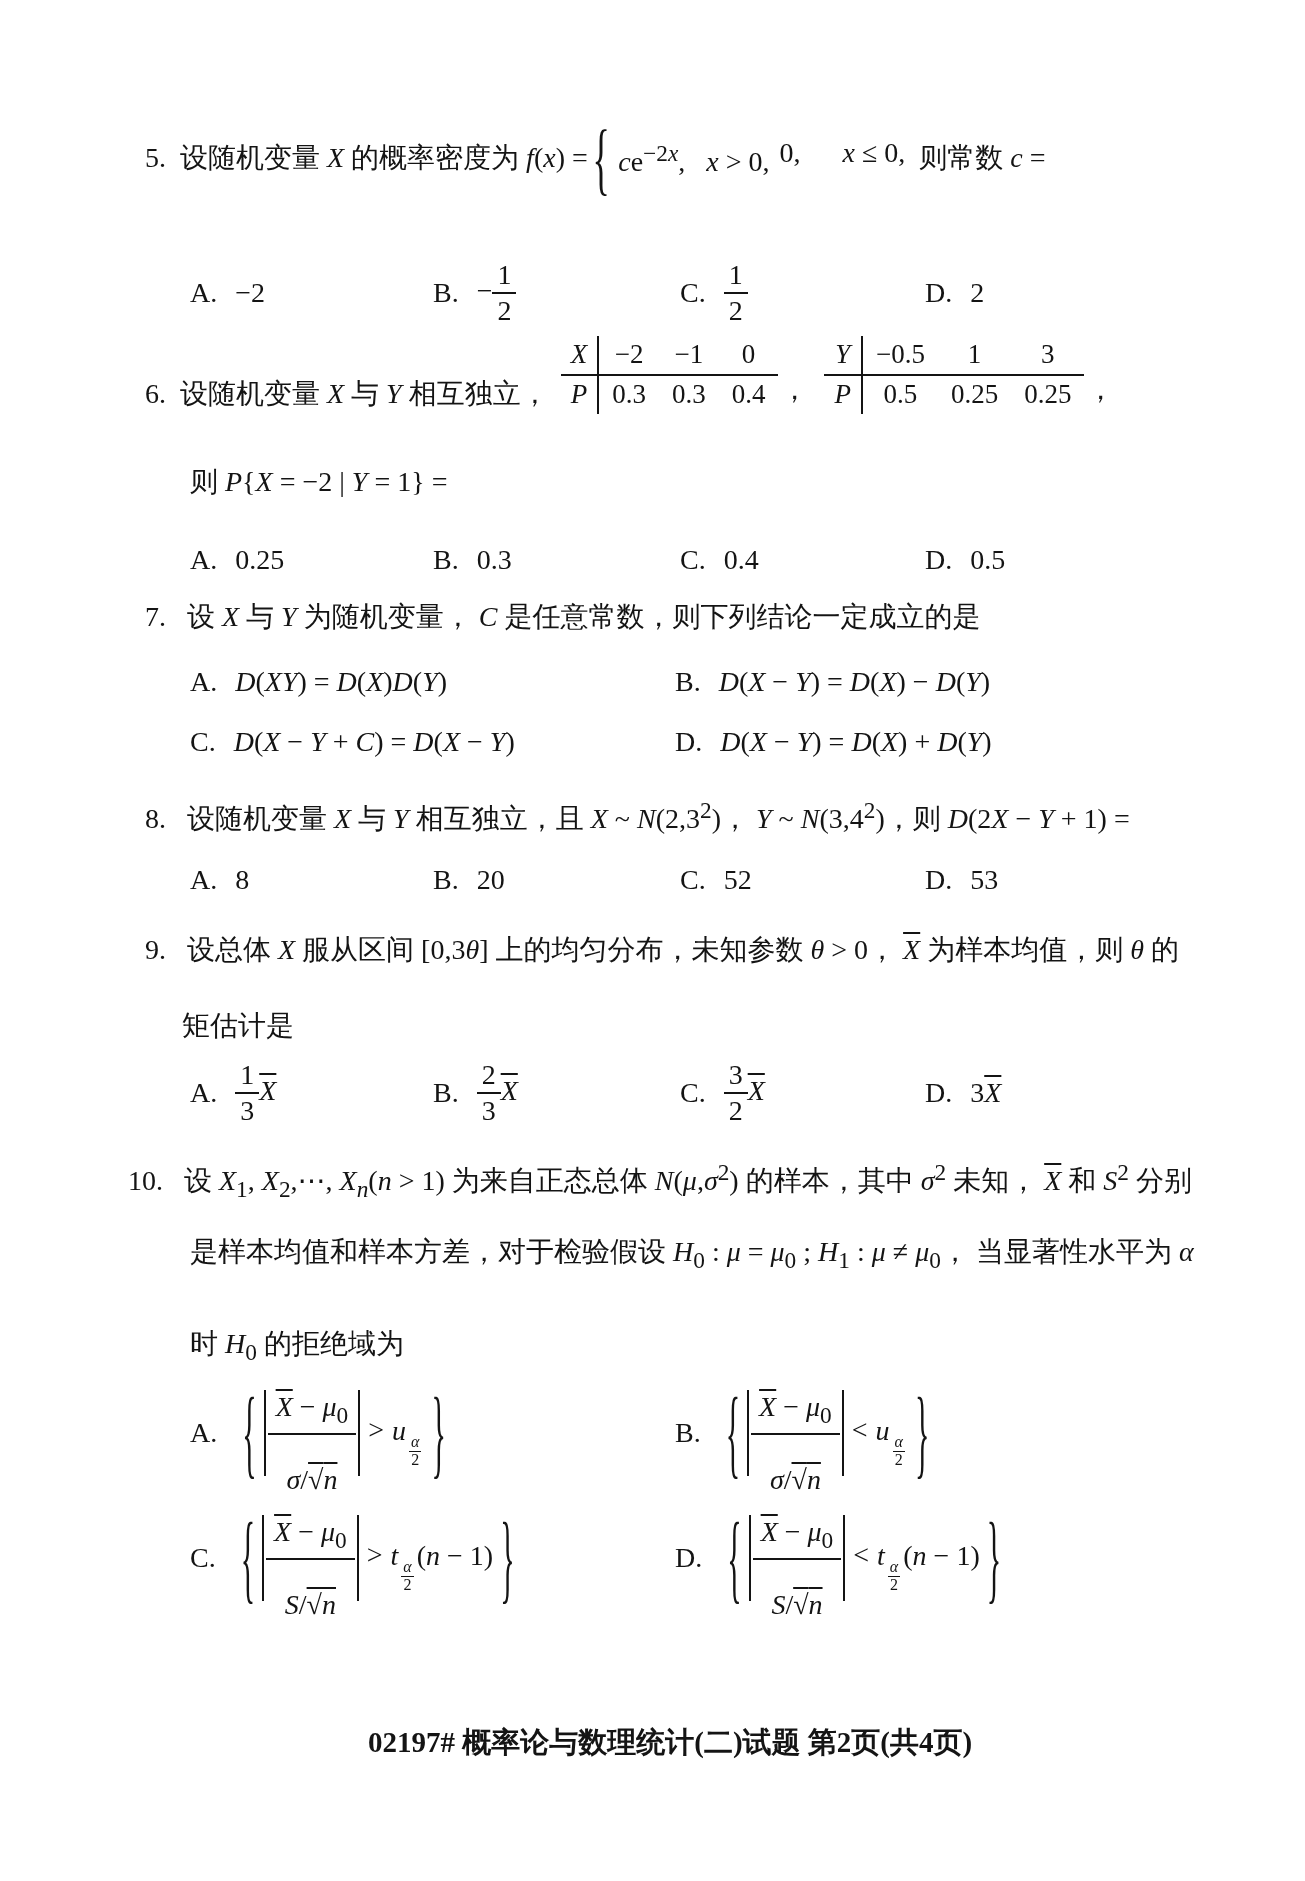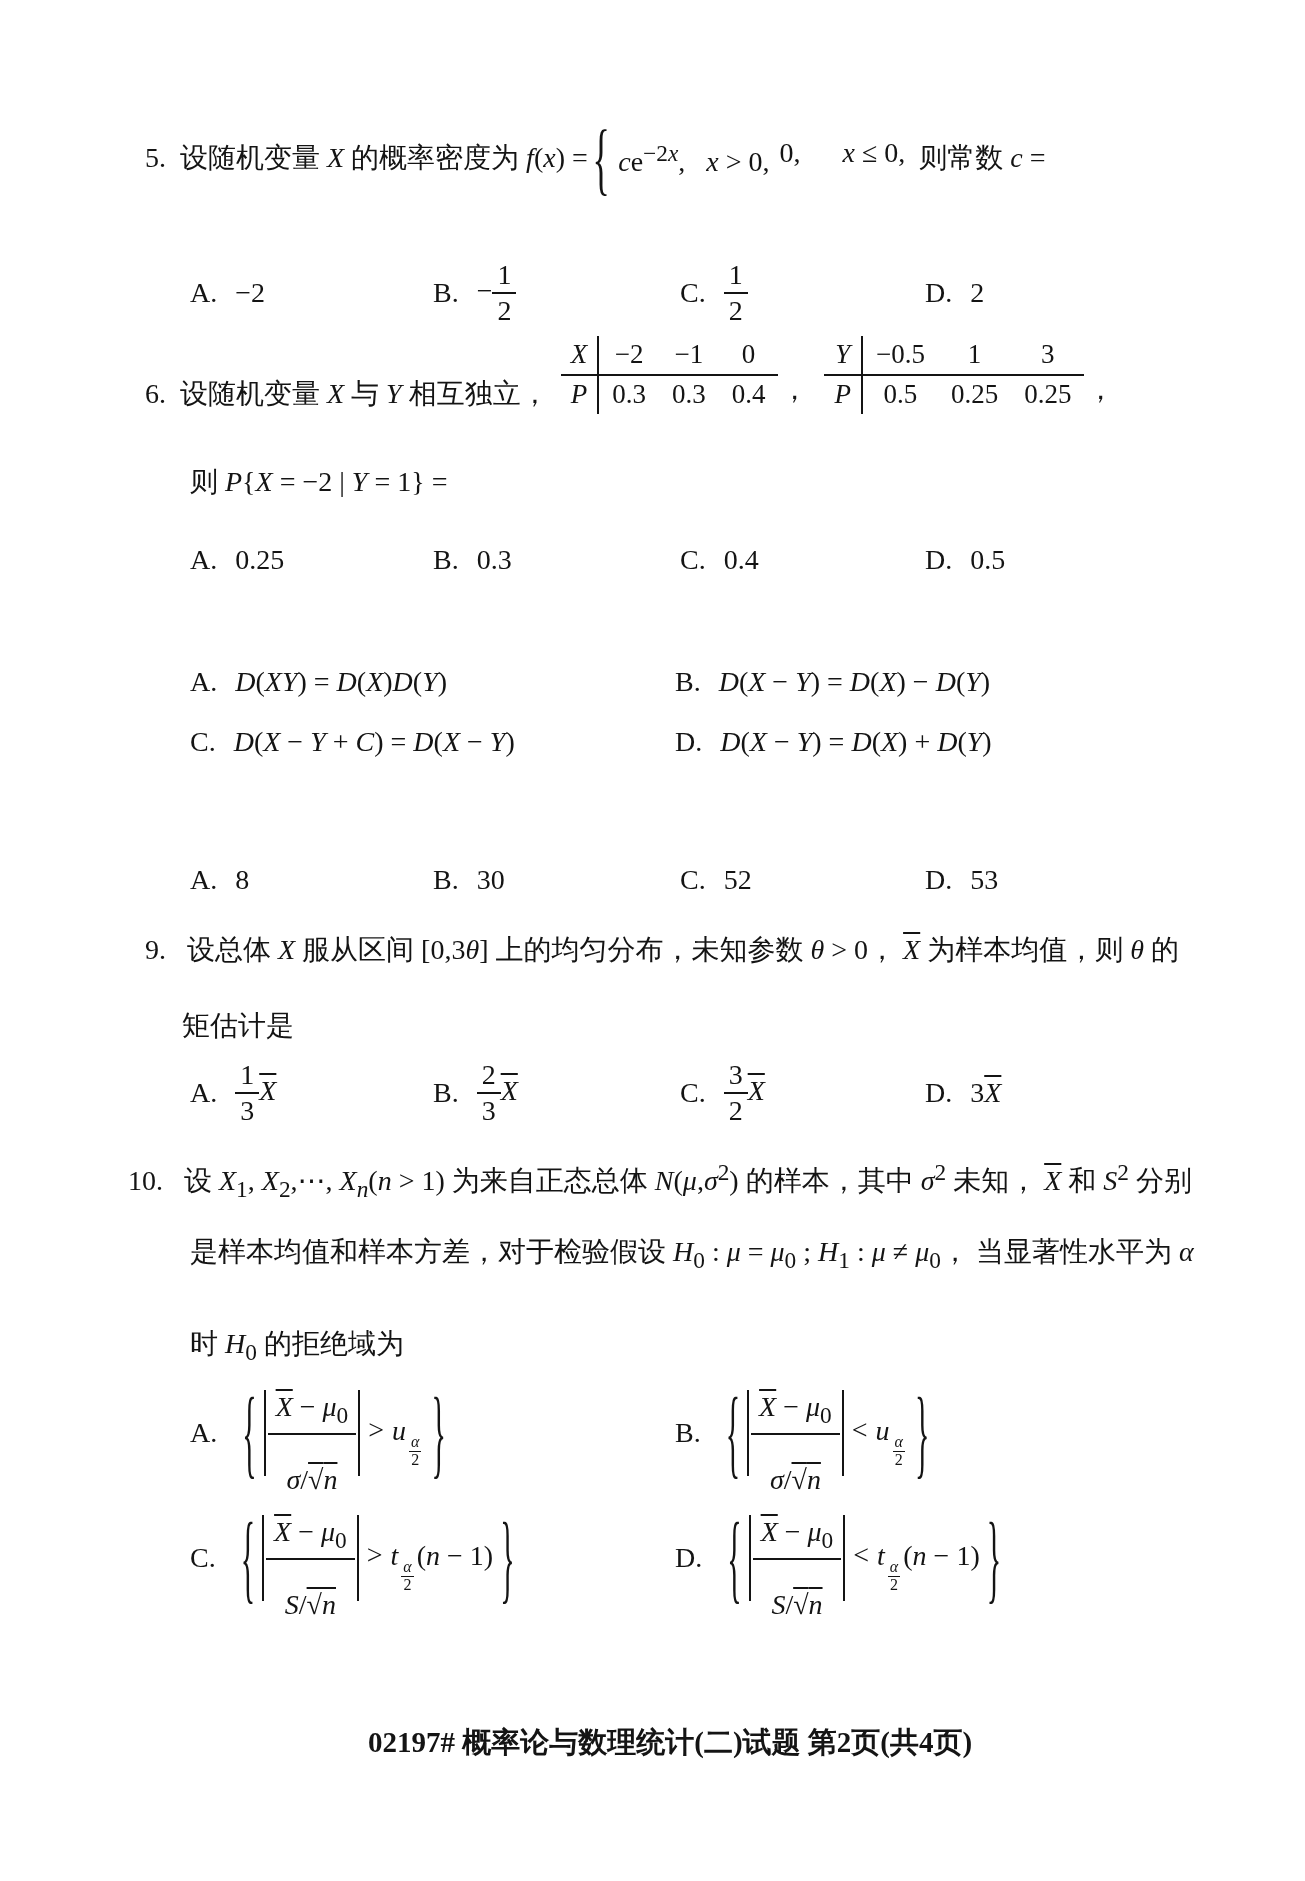--- a/index.html
+++ b/index.html
@@ -146,20 +146,24 @@
     <span class="opt" style="left:680px;">
       <span class="olabel">C.</span>
       <span>0.4</span>
     </span>
     <span class="opt" style="left:925px;">
       <span class="olabel">D.</span>
       <span>0.5</span>
     </span>
   </div>
 
+  <div class="line" style="top:597px; left:145px;">
+    <span class="qnum">7.</span>
+    <span>设 <i>X</i> 与 <i>Y</i> 为随机变量， <i>C</i> 是任意常数，则下列结论一定成立的是</span>
+  </div>
 
   <div class="optrow" style="top:660px; height:44px;">
     <span class="opt" style="left:190px;">
       <span class="olabel">A.</span>
       <span><i>D</i>(<i>XY</i>) = <i>D</i>(<i>X</i>)<i>D</i>(<i>Y</i>)</span>
     </span>
     <span class="opt" style="left:675px;">
       <span class="olabel">B.</span>
       <span><i>D</i>(<i>X</i> − <i>Y</i>) = <i>D</i>(<i>X</i>) − <i>D</i>(<i>Y</i>)</span>
     </span>
@@ -168,29 +172,33 @@
     <span class="opt" style="left:190px;">
       <span class="olabel">C.</span>
       <span><i>D</i>(<i>X</i> − <i>Y</i> + <i>C</i>) = <i>D</i>(<i>X</i> − <i>Y</i>)</span>
     </span>
     <span class="opt" style="left:675px;">
       <span class="olabel">D.</span>
       <span><i>D</i>(<i>X</i> − <i>Y</i>) = <i>D</i>(<i>X</i>) + <i>D</i>(<i>Y</i>)</span>
     </span>
   </div>
 
+  <div class="line" style="top:790px; left:145px;">
+    <span class="qnum">8.</span>
+    <span>设随机变量 <i>X</i> 与 <i>Y</i> 相互独立，且 <i>X</i> ~ <i>N</i>(2,3<sup>2</sup>)， <i>Y</i> ~ <i>N</i>(3,4<sup>2</sup>)，则 <i>D</i>(2<i>X</i> − <i>Y</i> + 1) =</span>
+  </div>
 
   <div class="optrow" style="top:860px; height:40px;">
     <span class="opt" style="left:190px;">
       <span class="olabel">A.</span>
       <span>8</span>
     </span>
     <span class="opt" style="left:433px;">
       <span class="olabel">B.</span>
-      <span>30</span>
+      <span>20</span>
     </span>
     <span class="opt" style="left:680px;">
       <span class="olabel">C.</span>
       <span>52</span>
     </span>
     <span class="opt" style="left:925px;">
       <span class="olabel">D.</span>
       <span>53</span>
     </span>
   </div>

